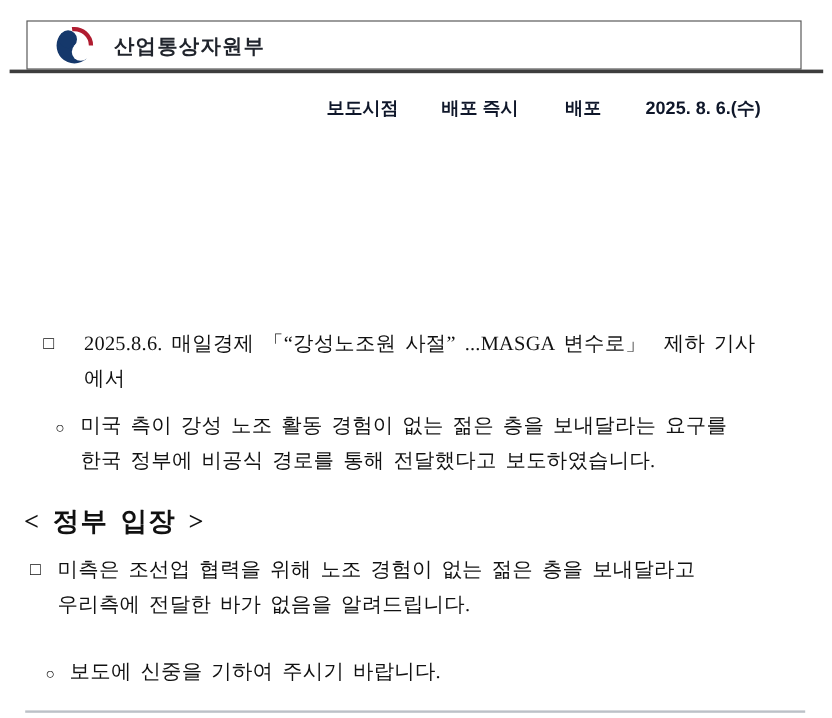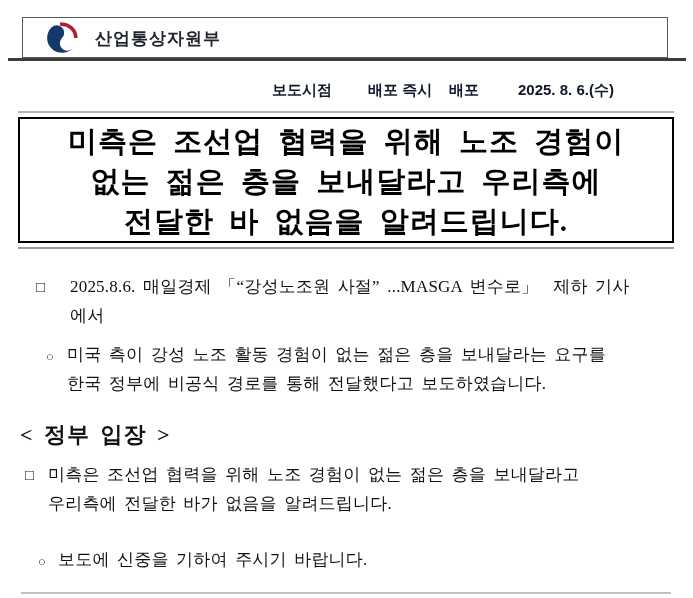--- a/index.html
+++ b/index.html
@@ -25,22 +25,22 @@
   .thick-rule{position:absolute;left:8px;top:58px;width:678px;height:3px;background:#3d3d3d;}
   
   .release-row{
     position:absolute;left:0;top:81px;width:693px;height:18px;
     font-family:"Liberation Sans","DejaVu Sans",sans-serif;
     font-size:15px;font-weight:bold;color:#0f172a;
   }
   .release-row span{position:absolute;white-space:nowrap;}
   .ri-timing-label{left:272px;}
   .ri-timing-value{left:368px;}
-  .ri-dist-label{left:449px;}
-  .ri-dist-value{left:518px;}
+  .ri-dist-label{left:471px;}
+  .ri-dist-value{left:538px;}
   
   .headline-wrap{
     position:absolute;left:18px;top:111px;width:656px;
     border-top:2px solid #b5b5b5;border-bottom:2px solid #9a9a9a;
     padding:4px 0;
   }
   .headline-box{
     border:2px solid #000;background:#fff;
     padding:2px 4px 0 4px;
   }
@@ -93,27 +93,20 @@
   </div>
   <div class="thick-rule"></div>
 
   <div class="release-row">
     <span class="ri-timing-label">보도시점</span>
     <span class="ri-timing-value">배포 즉시</span>
     <span class="ri-dist-label">배포</span>
     <span class="ri-dist-value">2025. 8. 6.(수)</span>
   </div>
 
-  <div class="headline-wrap">
-    <div class="headline-box">
-      <div class="headline">미측은 조선업 협력을 위해 노조 경험이
-없는 젊은 층을 보내달라고 우리측에
-전달한 바 없음을 알려드립니다.</div>
-    </div>
-  </div>
 
   <div class="para p1">
     <span class="bullet bullet-square">□</span>
     <div class="ptext">2025.8.6. 매일경제 「“강성노조원 사절” ...MASGA 변수로」  제하 기사
 에서</div>
   </div>
 
   <div class="para p2">
     <span class="bullet bullet-circle">○</span>
     <div class="ptext">미국 측이 강성 노조 활동 경험이 없는 젊은 층을 보내달라는 요구를

